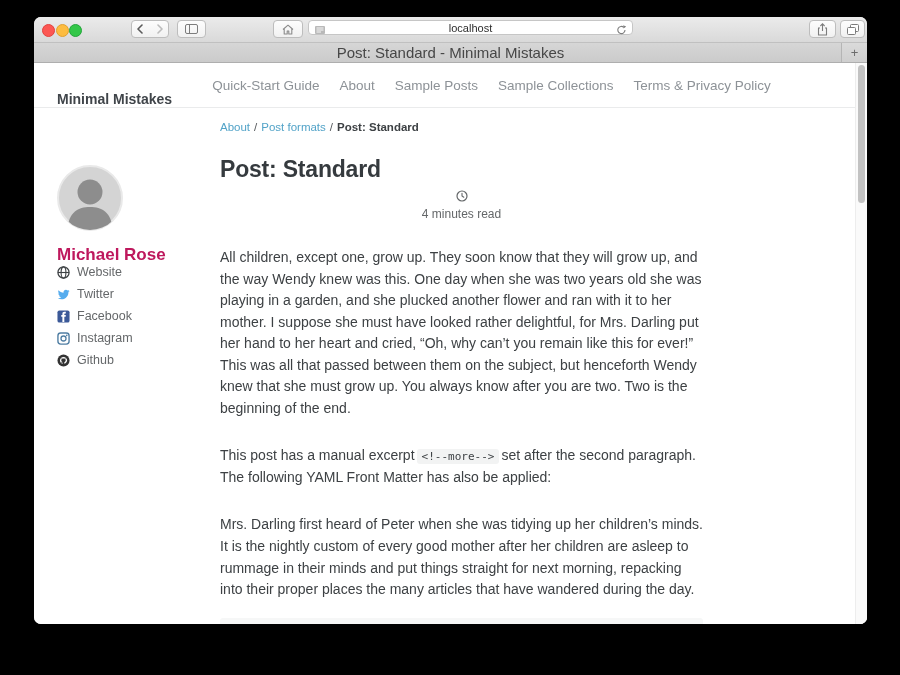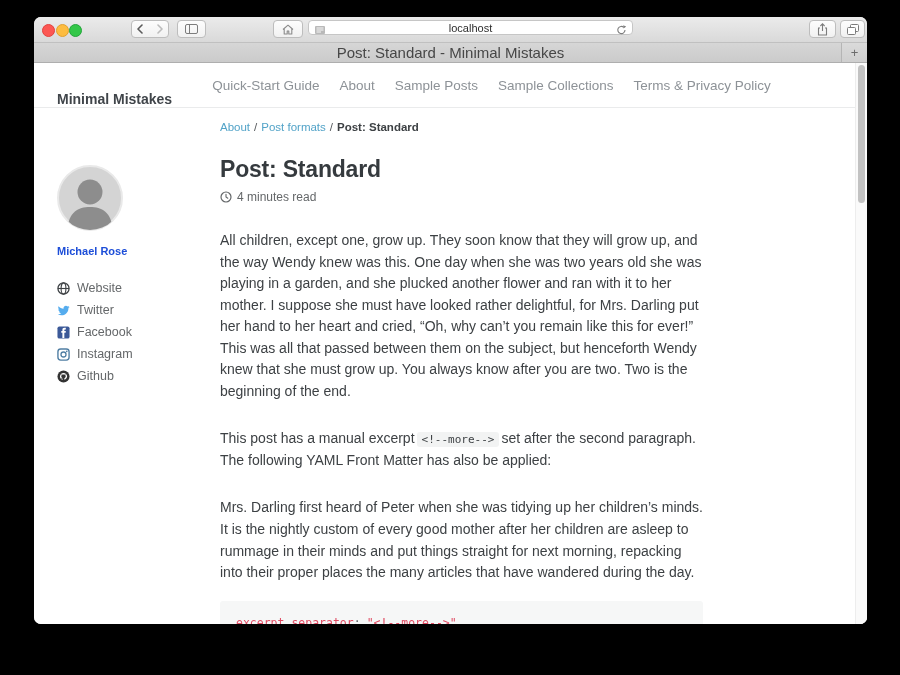--- a/index.html
+++ b/index.html
@@ -75,33 +75,33 @@
   }
   .site-title{font-size:14px;font-weight:700;color:#40454a;margin-right:40px;margin-top:27px;}
   .mast-nav{display:flex;gap:20px;}
   .mast-link{font-size:13.5px;color:#8d9297;text-decoration:none;cursor:pointer;text-align:center;}
   
   .content{display:flex;}
   .side{width:142px;margin-left:23px;flex-shrink:0;}
   .main{width:483px;margin-left:21px;}
   
   .avatar-wrap{margin-top:57px;}
-  .author-name{margin-top:14px;font-size:11px;font-weight:700;color:#1d4ed8;}
+  .author-name{margin-top:14px;font-size:17px;font-weight:700;color:#be185d;}
   .author-bio{margin-top:8px;font-size:12.5px;line-height:1.28;color:#646769;}
-  .author-links{margin-top:24px;}
+  .author-links{margin-top:0;}
   .a-link{display:flex;align-items:center;gap:7px;margin-bottom:8px;cursor:pointer;}
   .a-link span.lbl{font-size:12.5px;color:#646769;}
   
   .crumbs{margin-top:13px;font-size:11.5px;color:#6f777d;}
   .crumb-link{color:#52a3c8;text-decoration:none;cursor:pointer;}
   .crumb-sep{margin:0 4px;color:#515558;}
   .crumb-current{font-weight:700;color:#3d4144;}
   
   .post-title{margin-top:23px;font-size:23px;font-weight:700;color:#353a3e;letter-spacing:-0.2px;}
-  .post-meta{margin-top:7px;display:flex;align-items:center;gap:5px;font-size:12px;color:#646769;}
+  .post-meta{margin-top:7px;display:flex;align-items:center;gap:5px;font-size:12px;color:#646769;flex-direction:column;}
   .para{margin-top:26px;font-size:14px;line-height:1.54;color:#3d4144;}
   .inline-code{
     font-family:"DejaVu Sans Mono","Liberation Mono",monospace;
     font-size:11px;background:#f2f3f3;border-radius:3px;
     padding:1px 5px;margin:0 2px;color:#3d4144;
   }
   .codeblock{
     margin-top:17px;background:#f6f7f7;border-radius:3px;
     padding:14px 16px;font-family:"DejaVu Sans Mono","Liberation Mono",monospace;
     font-size:11.5px;line-height:1.4;

